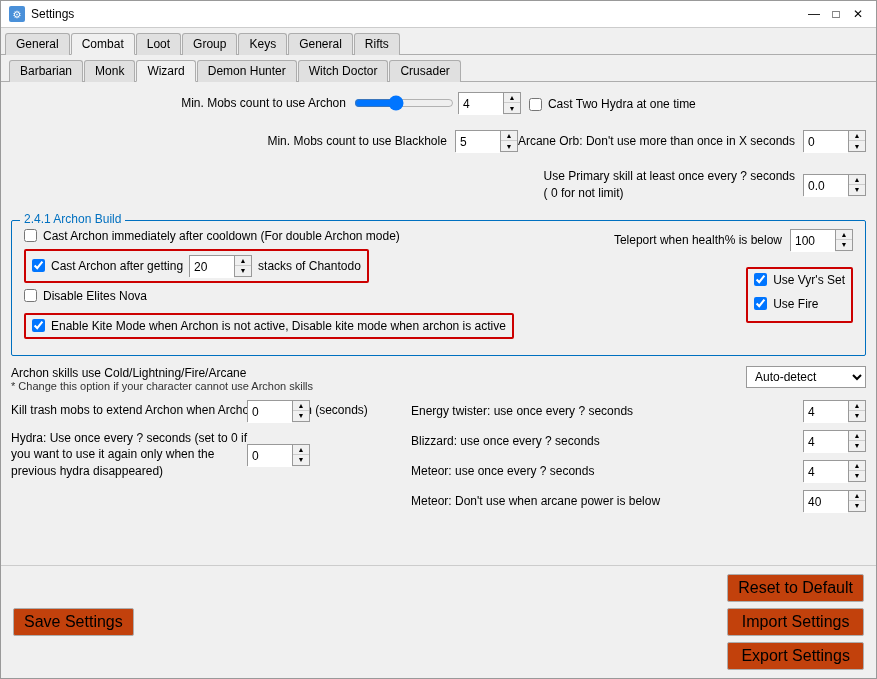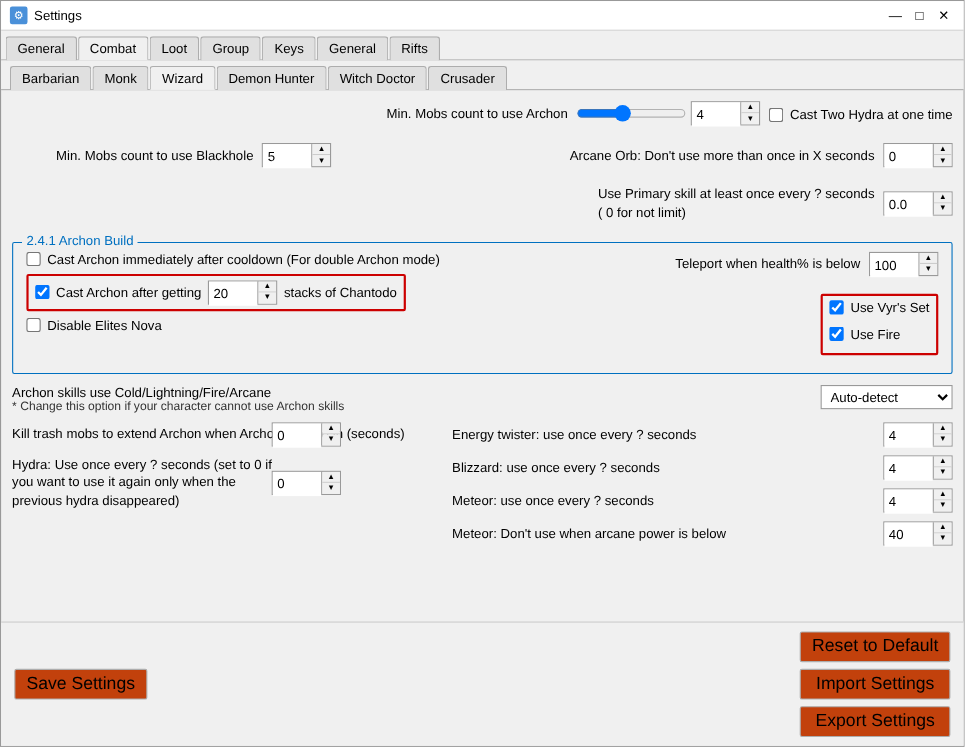--- a/index.html
+++ b/index.html
@@ -252,41 +252,41 @@
     <div class="tab">Barbarian</div>
     <div class="tab">Monk</div>
     <div class="tab active">Wizard</div>
     <div class="tab">Demon Hunter</div>
     <div class="tab">Witch Doctor</div>
     <div class="tab">Crusader</div>
   </div>
 
   <div class="content-area">
 
-    <div class="form-row" style="justify-content: flex-end;">
+    <div class="form-row" style="justify-content: center;">
       <div class="form-row">
         <span class="label">Min. Mobs count to use Archon</span>
         <div style="display:flex; align-items:center; gap:4px;">
           <input type="range" min="0" max="10" value="4" style="width: 100px;">
           <div class="spinbox">
             <input type="text" value="4" style="">
             <div class="spin-wrap">
               <button class="spin-up">▲</button>
               <button class="spin-down">▼</button>
             </div>
           </div>
         </div>
       </div>
       <div class="checkbox-row">
         <input type="checkbox" style="">
         <span class="label">Cast Two Hydra at one time</span>
       </div>
     </div>
 
-    <div style="display:flex; justify-content:space-between; align-items:center; margin-bottom:8px;margin-left:40px;">
+    <div style="display:flex; justify-content:flex-end; align-items:center; margin-bottom:8px;margin-left:40px;">
       <div class="form-row">
         <span class="label">Min. Mobs count to use Blackhole</span>
         <div class="spinbox">
           <input type="text" value="5" style="">
           <div class="spin-wrap">
             <button class="spin-up">▲</button>
             <button class="spin-down">▼</button>
           </div>
         </div>
       </div>
@@ -342,20 +342,24 @@
             </div>
           </div>
 
           
           <div class="checkbox-row">
             <input type="checkbox" style="">
             <span class="label">Disable Elites Nova</span>
           </div>
 
           
+          <div class="red-outline" style="margin-top:4px;">
+            <input type="checkbox" checked="" style="">
+            <span class="label">Enable Kite Mode when Archon is not active, Disable kite mode when archon is active</span>
+          </div>
         </div>
 
         <div style="display:flex; flex-direction:column; align-items:flex-end; gap:8px; min-width:220px;">
           <div class="form-row">
             <span class="label">Teleport when health% is below</span>
             <div class="spinbox">
               <input type="text" value="100" style="">
               <div class="spin-wrap">
                 <button class="spin-up">▲</button>
                 <button class="spin-down">▼</button>

